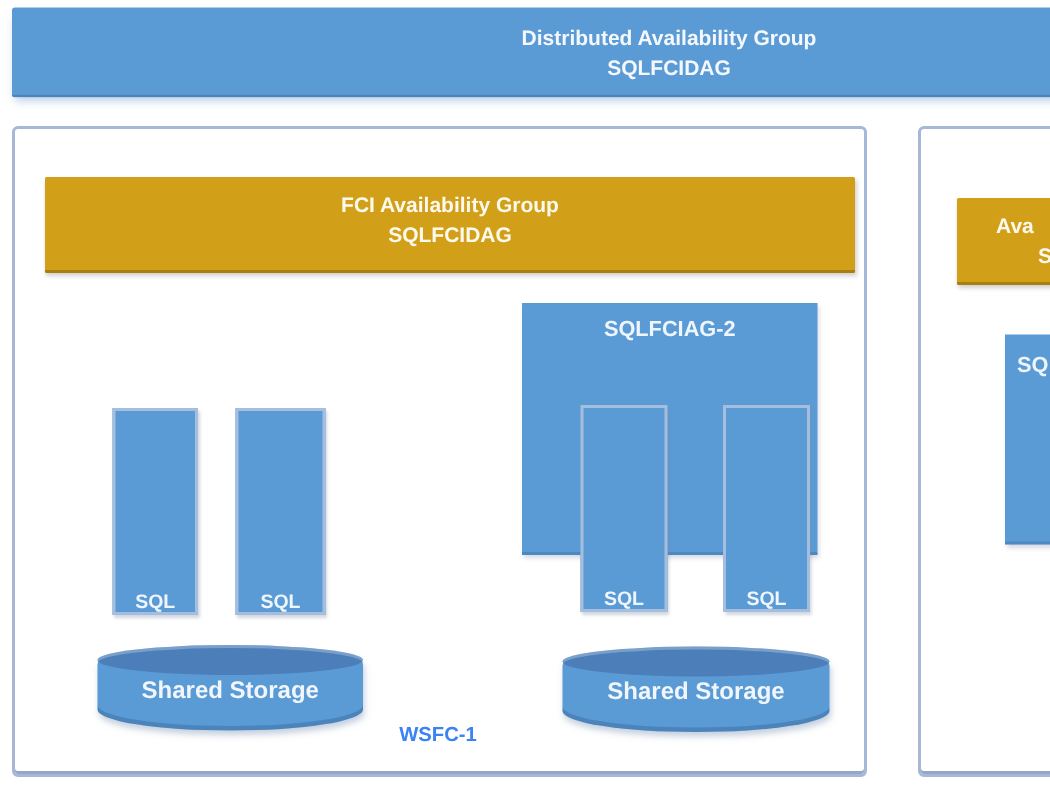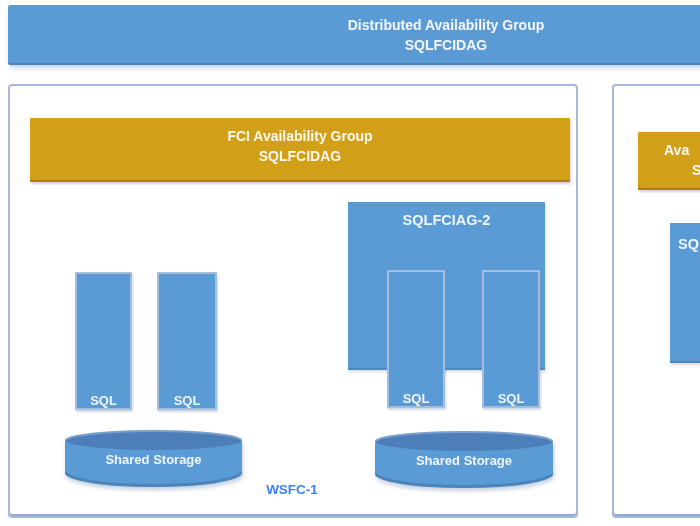--- a/index.html
+++ b/index.html
@@ -71,21 +71,21 @@
   }
   .cyl .body{
     position:absolute;left:0;right:0;top:9px;bottom:0;
     background:#5B9BD5;
     border-radius:4px 4px 50% 50% / 4px 4px 14px 14px;
     box-shadow:inset 0 -3px 0 rgba(40,80,130,.3),1px 3px 4px rgba(140,160,190,.5);
     z-index:1;
   }
   .cyl .lbl{
     position:absolute;left:0;right:0;top:22px;z-index:3;
-    text-align:center;color:#f0f6fc;font-size:13px;
+    text-align:center;color:#f0f6fc;font-size:16px;
   }
   
   .wsfc{
     position:absolute;left:292px;top:482px;transform:translateX(-50%);
     color:#3b82f6;font-size:13.5px;
   }
 </style>
 </head>
 <body>
 

